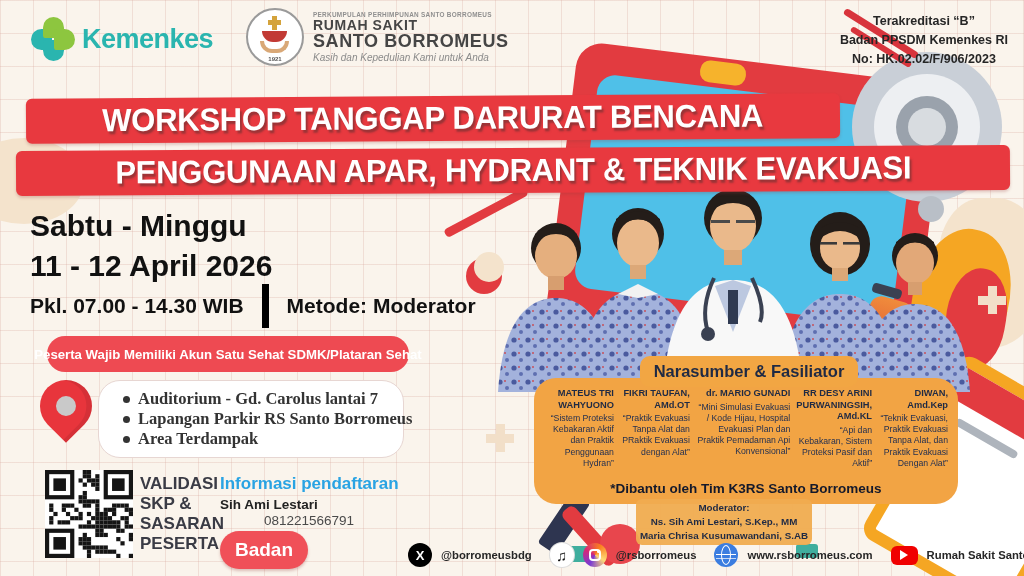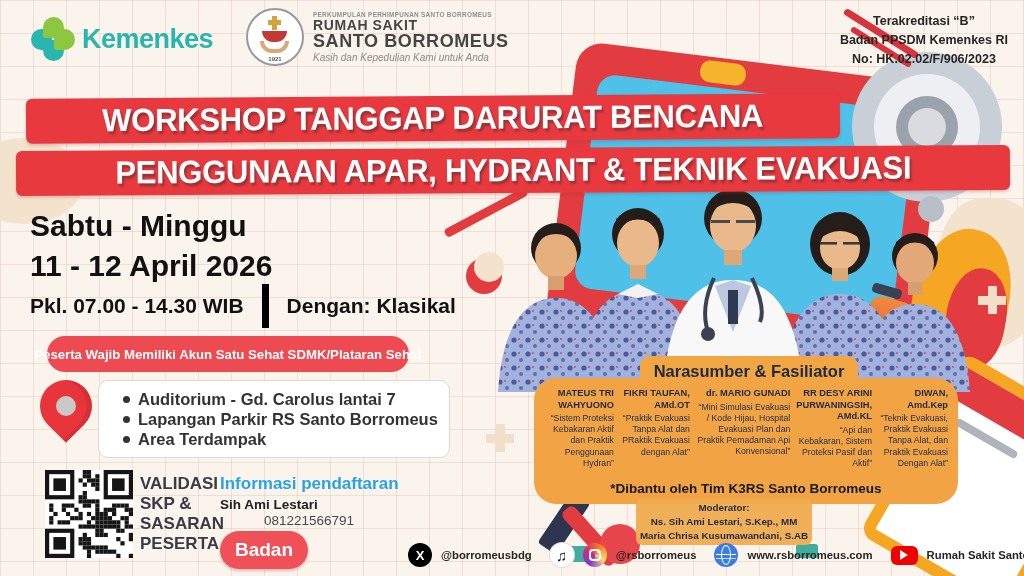--- a/index.html
+++ b/index.html
@@ -37,21 +37,21 @@
   .b1{left:26px;top:96px;width:814px;height:45px;transform:rotate(-.4deg);}
   .b2{left:16px;top:148px;width:994px;height:45px;transform:rotate(-.35deg);}
   
   .sched{left:30px;top:206px;z-index:4;color:#111;}
   .sched .big{font-size:30px;font-weight:800;line-height:1.32;}
   .timerow{left:30px;top:284px;display:flex;align-items:center;gap:18px;z-index:4;}
   .timerow .t{font-size:21px;font-weight:800;color:#111;}
   .vbar{width:7px;height:44px;background:#000;}
   .pill{left:47px;top:336px;width:362px;height:36px;background:#EE4A52;border-radius:18px;display:flex;align-items:center;justify-content:center;z-index:4;}
   .pill span{color:#fff;font-size:13.2px;font-weight:700;white-space:nowrap;}
-  .locbox{left:98px;top:380px;width:352px;height:78px;background:#fff;border:1.5px solid #e7d6d2;border-radius:10px;z-index:4;padding:8px 6px 6px 24px;box-sizing:border-box;}
+  .locbox{left:98px;top:380px;width:306px;height:78px;background:#fff;border:1.5px solid #e7d6d2;border-radius:22px;z-index:4;padding:8px 6px 6px 24px;box-sizing:border-box;font-family:Liberation Serif, serif;}
   .locrow{display:flex;align-items:center;gap:8px;font-size:16.5px;font-weight:800;color:#333;line-height:1.22;white-space:nowrap;}
   .locrow .dot{width:7px;height:7px;border-radius:50%;background:#333;flex:0 0 auto;}
   .pinwrap{left:38px;top:378px;width:56px;height:86px;z-index:5;}
   .pin{position:absolute;left:2px;top:2px;width:52px;height:52px;background:#E8353C;border-radius:50% 50% 50% 0;transform:rotate(-45deg);box-shadow:inset -4px -4px 0 rgba(0,0,0,.08);}
   .pin:before{content:"";position:absolute;left:16px;top:16px;width:20px;height:20px;border-radius:50%;background:#c9c9c9;}
   .qr{left:45px;top:470px;width:88px;height:88px;background:#fff;z-index:4;}
   .validasi{left:140px;top:474px;font-size:17px;font-weight:800;color:#3A3B45;line-height:1.17;z-index:4;}
   .reginfo{left:220px;top:474px;z-index:4;}
   .reginfo .h{font-size:17px;font-weight:800;color:#29A3E3;}
   .reginfo .n{font-size:13.5px;font-weight:800;color:#222;margin-top:3px;}
@@ -258,21 +258,21 @@
     <span>PENGGUNAAN APAR, HYDRANT &amp; TEKNIK EVAKUASI</span>
   </div>
 
   <div class="abs sched">
     <div class="big">Sabtu - Minggu</div>
     <div class="big">11 - 12 April 2026</div>
   </div>
   <div class="abs timerow">
     <span class="t">Pkl. 07.00 - 14.30 WIB</span>
     <span class="vbar"></span>
-    <span class="t">Dengan: Klasikal</span>
+    <span class="t">Metode: Moderator</span>
   </div>
 
   <div class="abs pill">
     <span>Peserta Wajib Memiliki Akun Satu Sehat SDMK/Plataran Sehat</span>
   </div>
 
   <div class="abs pinwrap">
       <div class="pin"></div>
     </div>
   <div class="abs locbox">

